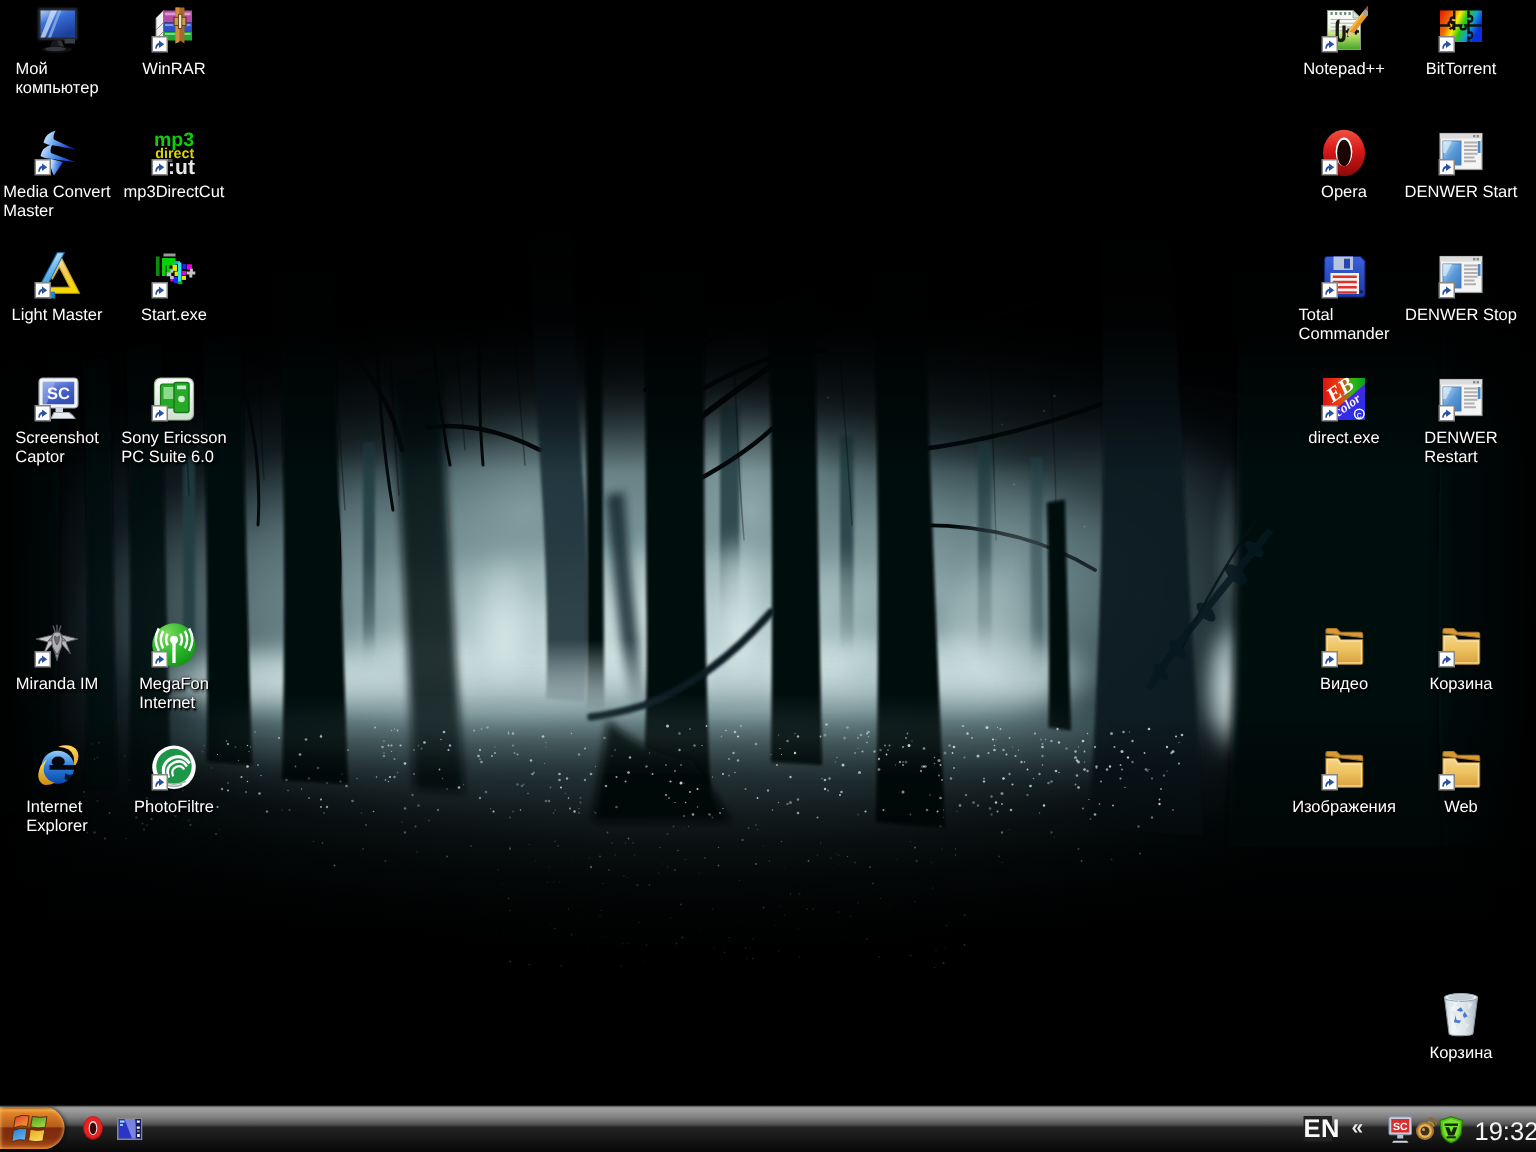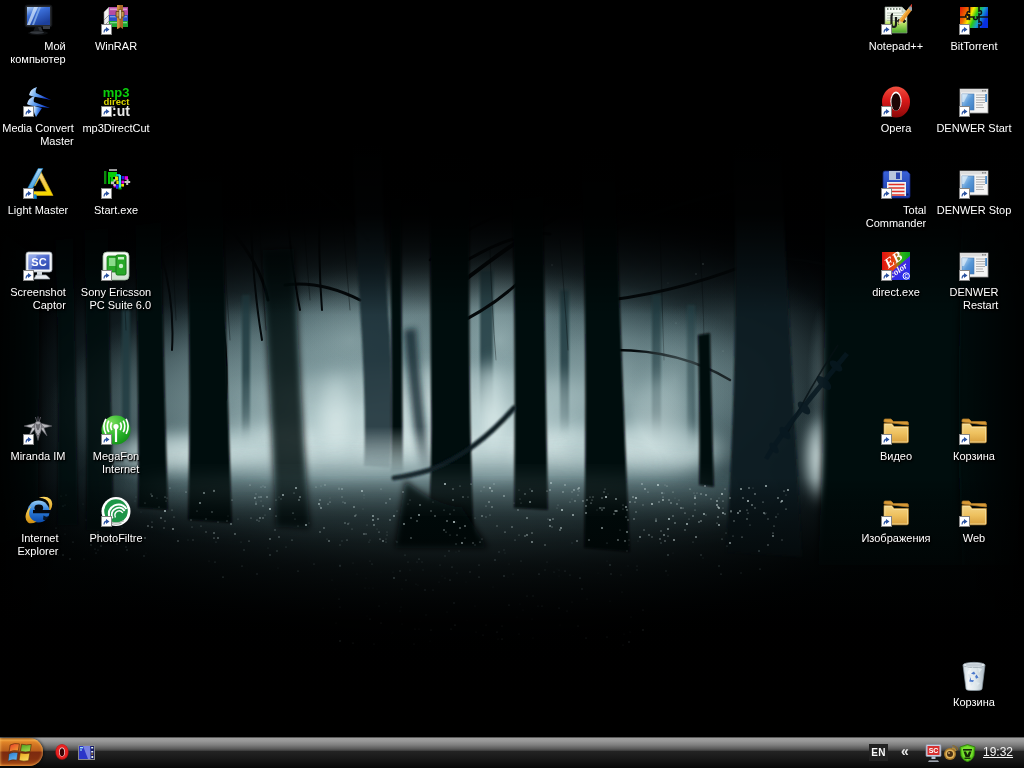--- a/index.html
+++ b/index.html
@@ -1,34 +1,34 @@
 <!DOCTYPE html>
 <html><head><meta charset="utf-8"><style>
 html,body{margin:0;padding:0;width:1024px;height:768px;overflow:hidden;background:#000;}
 body{font-family:"Liberation Sans",sans-serif;position:relative;}
 #wall{position:absolute;left:0;top:0;}
 .di{position:absolute;width:78px;display:flex;flex-direction:column;align-items:center;}
 .di .ic{display:block;}
-.lbl{margin-top:4px;font-size:11px;line-height:13px;color:#fff;text-align:right;
+.lbl{margin-top:4px;font-size:11px;line-height:13px;color:#fff;text-align:left;
  text-shadow:1px 1px 0 rgba(0,0,0,0.95),1px 2px 2px rgba(0,0,0,0.85),0 0 2px #000;white-space:nowrap;}
 #tb{position:absolute;left:0;top:737px;width:1024px;height:31px;
  background:linear-gradient(to bottom,#3a3a3a 0px,#9e9e9e 1.5px,#989898 4px,#7e7e7e 8px,#585858 12px,#3e3e3e 13.6px,#232323 14.4px,#1b1b1b 20px,#101010 26px,#070707 31px);}
 #startb{position:absolute;left:0;top:1px;width:43px;height:28px;border-radius:0 14px 14px 0;
  background:linear-gradient(to bottom,#6a3008 0,#f2a440 2px,#e08428 4px,#cc7022 8px,#b65c1a 13px,#7c2a10 14px,#84300f 21px,#9c4414 25px,#c05c16 28px);
  box-shadow:inset 0 0 3px #ffc060, 1px 0 3px rgba(0,0,0,0.6);}
 #startb svg{position:absolute;left:8px;top:1px;}
 #qopera{position:absolute;left:55px;top:7px;}
 #qblue{position:absolute;left:78px;top:8px;}
 #enbox{position:absolute;left:869px;top:7px;width:19px;height:17px;background:#212121;
- color:#fafafa;font-size:10px;font-weight:bold;text-align:center;line-height:17px;letter-spacing:0.3px;}
+ color:#fafafa;font-size:17px;font-weight:bold;text-align:center;line-height:17px;letter-spacing:0.3px;}
 #chev{position:absolute;left:901px;top:6px;color:#e8e8e8;font-size:14px;font-weight:bold;}
 #tsc{position:absolute;left:925px;top:7px;}
 #tgold{position:absolute;left:942px;top:7px;}
 #tshield{position:absolute;left:959px;top:7px;}
-#clock{position:absolute;left:983px;top:8px;color:#f4f4f4;font-size:12px;text-decoration:underline;}
+#clock{position:absolute;left:983px;top:8px;color:#f4f4f4;font-size:17px;}
 </style></head>
 <body>
 <svg id="wall" width="1024" height="768" viewBox="0 0 1024 768">
 <defs>
 <radialGradient id="amb" cx="0.5" cy="0.5" r="0.5">
  <stop offset="0" stop-color="#7e9a9e" stop-opacity="0.85"></stop>
         <stop offset="0.55" stop-color="#47646a" stop-opacity="0.6"></stop>
  <stop offset="0.8" stop-color="#1e3238" stop-opacity="0.35"></stop>
         <stop offset="1" stop-color="#000" stop-opacity="0"></stop>
 </radialGradient>

